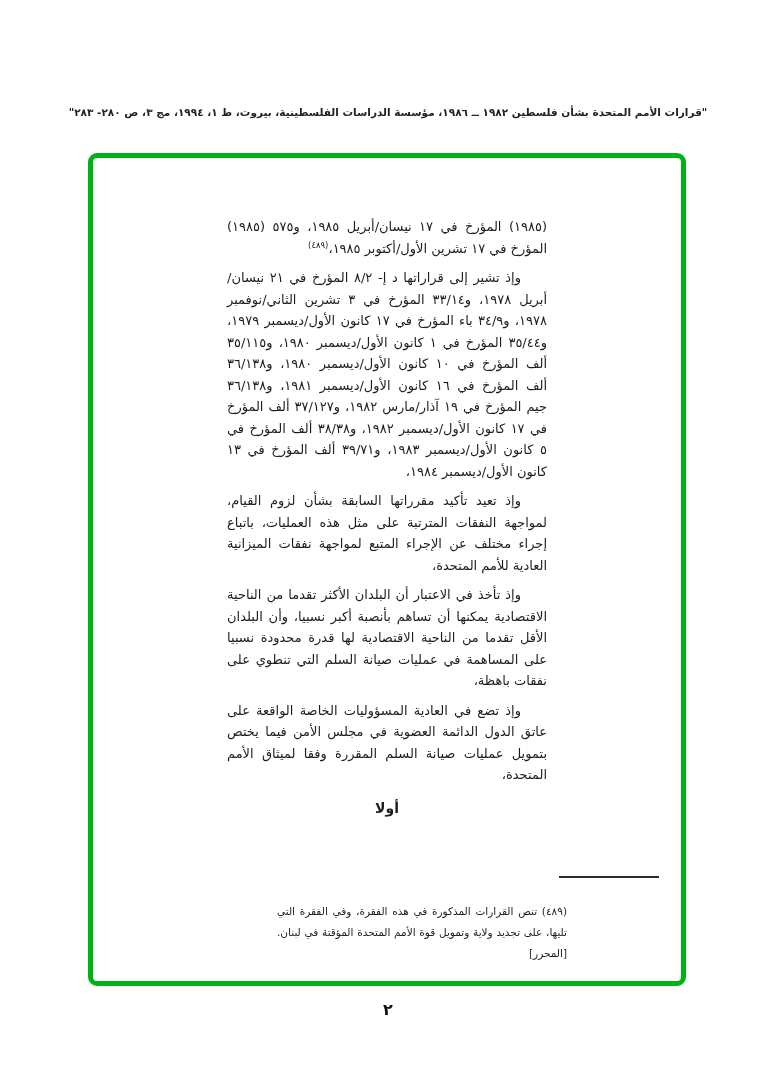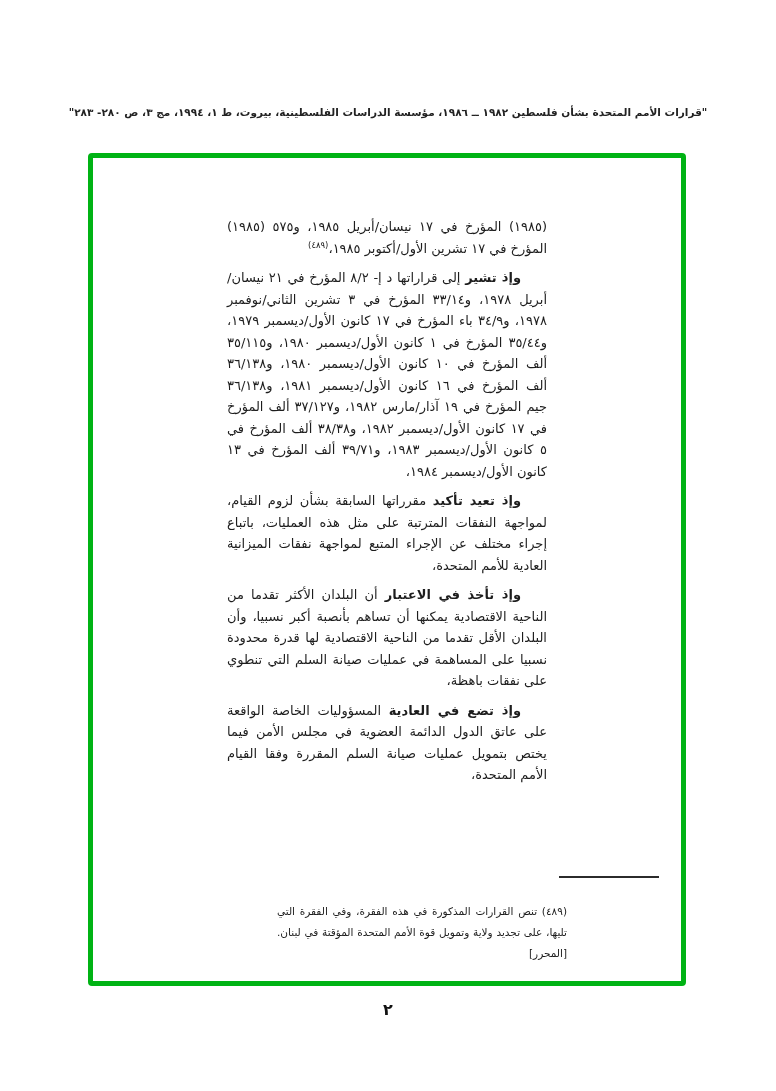--- a/index.html
+++ b/index.html
@@ -20,32 +20,32 @@
   .citation {
     position: absolute; top: 106px; left: 0; width: 100%;
     text-align: center; direction: rtl;
     font-size: 10.5px; font-weight: 700; color: #222;
   }
 
   
   .green-box {
     position: absolute; left: 88px; top: 153px;
     width: 598px; height: 833px;
-    border: 5px solid #00b314; border-radius: 4px; background: #ffffff;
+    border: 5px solid #00b314; border-radius: 9px; background: #ffffff;
   }
 
   
   .content {
     position: absolute; top: 58px; right: 134px; width: 320px;
     direction: rtl; text-align: justify;
     font-size: 13px; line-height: 21.5px; color: #1d1d1d;
   }
   .para { margin: 0 0 8px 0; }
   .para.indent { text-indent: 26px; }
-  .lead { font-weight: 700; }
+  .lead { font-weight: 400; }
   sup.fn-ref { font-size: 8.5px; line-height: 0; }
 
   .center-head {
     text-align: center; font-weight: 700; font-size: 14px;
     margin: 12px 0 10px 0; text-indent: 0;
   }
 
   
   .footnote { position: absolute; top: 718px; right: 22px; width: 390px; direction: rtl; }
   .fn-rule { width: 100px; height: 2px; background: #2b2b2b; }
@@ -73,22 +73,23 @@
     <div class="content" dir="rtl">
 
       <p class="para"><span>(١٩٨٥) المؤرخ في ١٧ نيسان/أبريل ١٩٨٥، و٥٧٥ (١٩٨٥) المؤرخ في ١٧ تشرين الأول/أكتوبر ١٩٨٥،</span><sup class="fn-ref">(٤٨٩)</sup></p>
 
       <p class="para indent"><span class="lead">وإذ تشير</span><span> إلى قراراتها د إ- ٨/٢ المؤرخ في ٢١ نيسان/أبريل ١٩٧٨، و٣٣/١٤ المؤرخ في ٣ تشرين الثاني/نوفمبر ١٩٧٨، و٣٤/٩ باء المؤرخ في ١٧ كانون الأول/ديسمبر ١٩٧٩، و٣٥/٤٤ المؤرخ في ١ كانون الأول/ديسمبر ١٩٨٠، و٣٥/١١٥ ألف المؤرخ في ١٠ كانون الأول/ديسمبر ١٩٨٠، و٣٦/١٣٨ ألف المؤرخ في ١٦ كانون الأول/ديسمبر ١٩٨١، و٣٦/١٣٨ جيم المؤرخ في ١٩ آذار/مارس ١٩٨٢، و٣٧/١٢٧ ألف المؤرخ في ١٧ كانون الأول/ديسمبر ١٩٨٢، و٣٨/٣٨ ألف المؤرخ في ٥ كانون الأول/ديسمبر ١٩٨٣، و٣٩/٧١ ألف المؤرخ في ١٣ كانون الأول/ديسمبر ١٩٨٤،</span></p>
 
       <p class="para indent"><span class="lead">وإذ تعيد تأكيد</span><span> مقرراتها السابقة بشأن لزوم القيام، لمواجهة النفقات المترتبة على مثل هذه العمليات، باتباع إجراء مختلف عن الإجراء المتبع لمواجهة نفقات الميزانية العادية للأمم المتحدة،</span></p>
 
       <p class="para indent"><span class="lead">وإذ تأخذ في الاعتبار</span><span> أن البلدان الأكثر تقدما من الناحية الاقتصادية يمكنها أن تساهم بأنصبة أكبر نسبيا، وأن البلدان الأقل تقدما من الناحية الاقتصادية لها قدرة محدودة نسبيا على المساهمة في عمليات صيانة السلم التي تنطوي على نفقات باهظة،</span></p>
 
-      <p class="para indent"><span class="lead">وإذ تضع في العادية</span><span> المسؤوليات الخاصة الواقعة على عاتق الدول الدائمة العضوية في مجلس الأمن فيما يختص بتمويل عمليات صيانة السلم المقررة وفقا القيام الأمم المتحدة،</span></p>
+      <p class="para indent"><span class="lead">وإذ تضع في العادية</span><span> المسؤوليات الخاصة الواقعة على عاتق الدول الدائمة العضوية في مجلس الأمن فيما يختص بتمويل عمليات صيانة السلم المقررة وفقا لميثاق الأمم المتحدة،</span></p>
 
+      <p class="center-head">أولا</p>
 
 
     </div>
 
     <div class="footnote" dir="rtl">
       <div class="fn-rule"></div>
       <p class="fn-text">(٤٨٩) تنص القرارات المذكورة في هذه الفقرة، وفي الفقرة التي تليها، على تجديد ولاية وتمويل قوة الأمم المتحدة المؤقتة في لبنان. [المحرر]</p>
     </div>
 
   </section>

